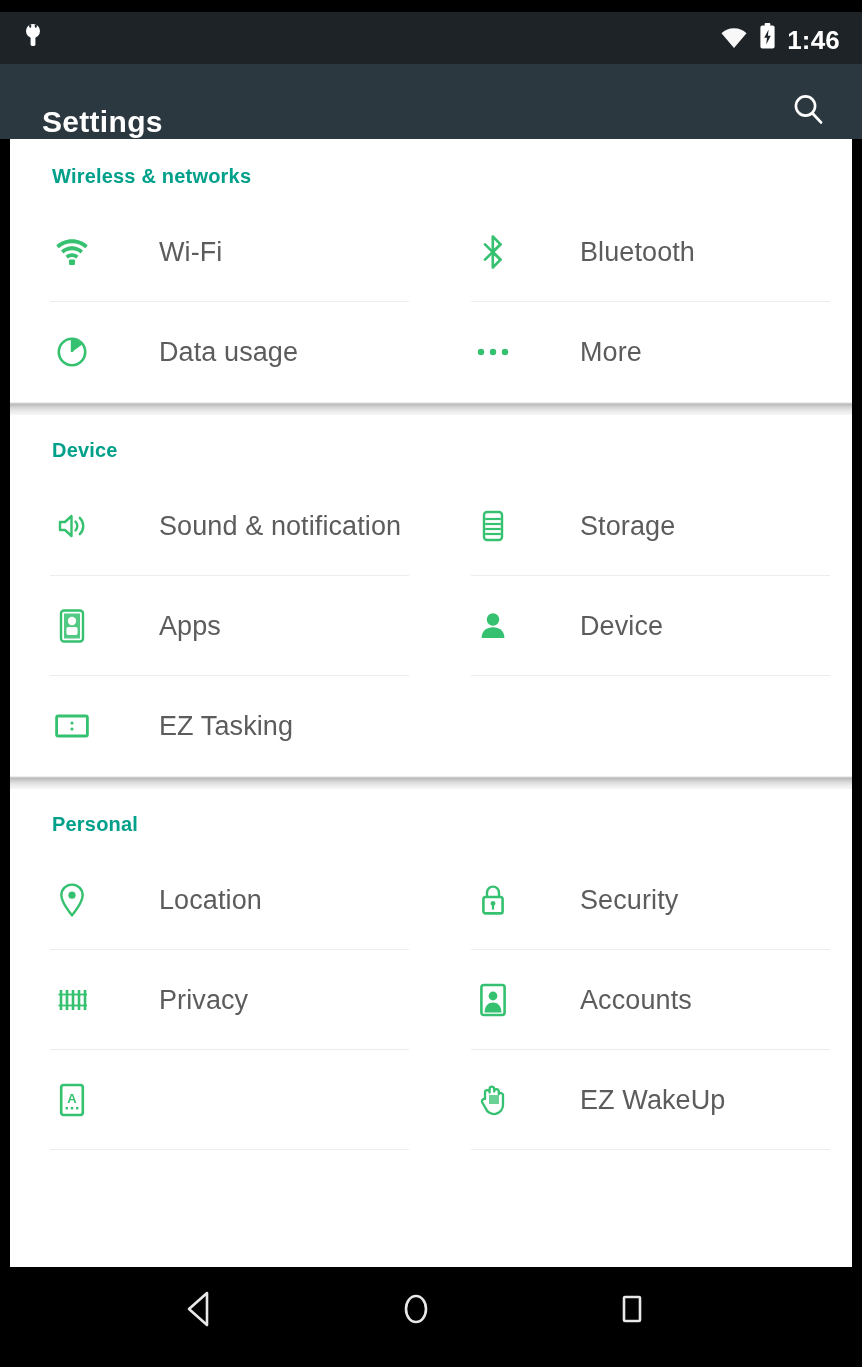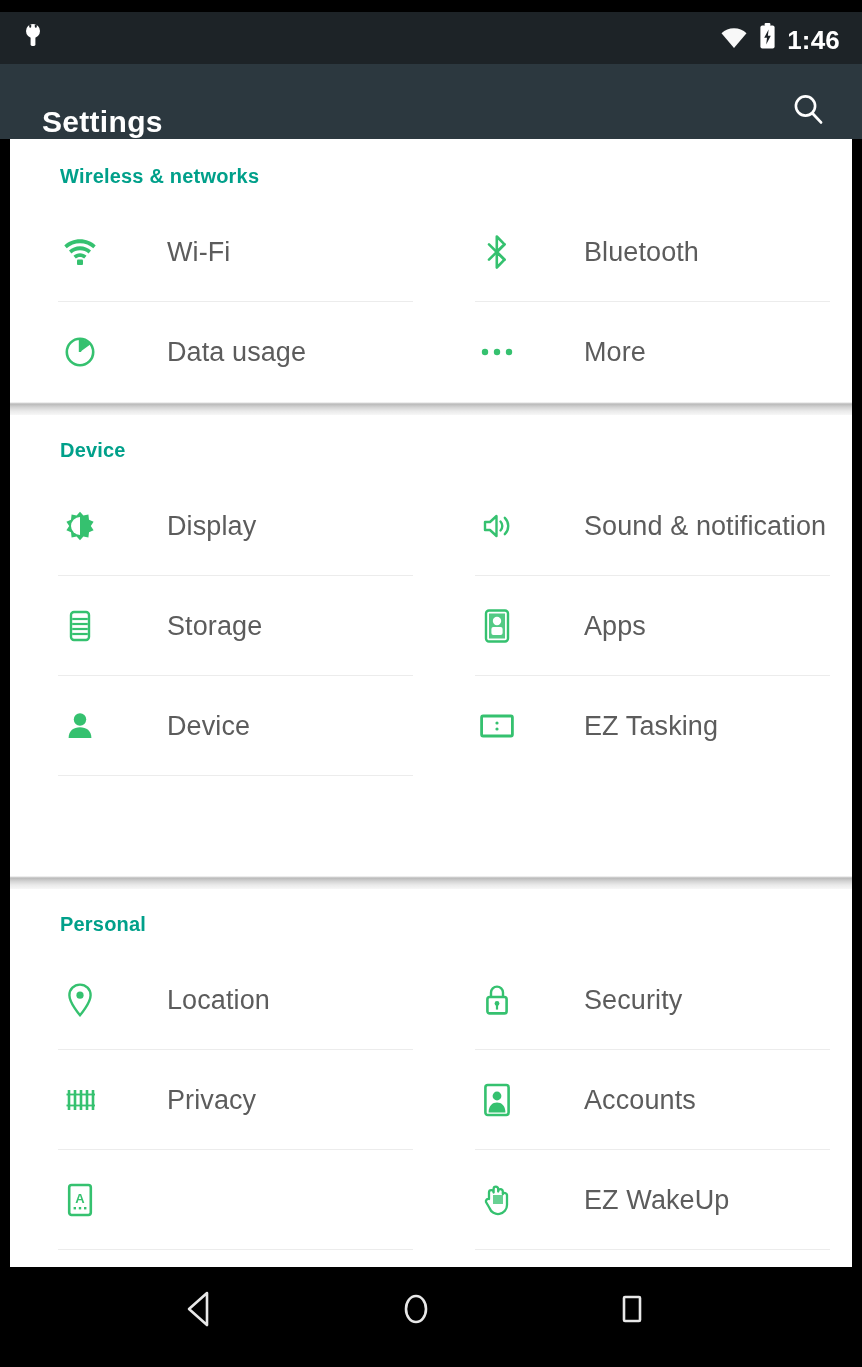--- a/index.html
+++ b/index.html
@@ -56,21 +56,21 @@
   
   .content {
     flex: 1 1 auto;
     background: #ffffff;
     border-left: 10px solid #000;
     border-right: 10px solid #000;
     overflow: hidden;
     position: relative;
   }
 
-  .section { background: #fff; padding-left: 8px; }
+  .section { background: #fff; }
   .section-divider {
     height: 13px;
     background: linear-gradient(to bottom,
       #ffffff 0px, #b9b9b9 2px, #d2d2d2 5px, #eaeaea 9px, #f7f7f7 13px);
   }
 
   .section-header {
     color: #00a08a;
     font-size: 20px;
     font-weight: bold;
@@ -230,29 +230,20 @@
 
       </div>
     </div>
 
     <div class="section-divider"></div>
 
     <div class="section">
       <div class="section-header">Device</div>
       <div class="grid">
 
-        <div class="cell">
-          <div class="cell-icon">
-            <svg width="32" height="32" viewBox="0 0 32 32">
-              <path d="M16 1.8 L19.4 5.6 L24.4 4.6 L25 9.7 L29.6 11.8 L26.8 16 L29.6 20.2 L25 22.3 L24.4 27.4 L19.4 26.4 L16 30.2 L12.6 26.4 L7.6 27.4 L7 22.3 L2.4 20.2 L5.2 16 L2.4 11.8 L7 9.7 L7.6 4.6 L12.6 5.6 Z" fill="#35c16f"></path>
-              <path d="M16 7 A9 9 0 0 0 16 25 Z" fill="#ffffff"></path>
-            </svg>
-          </div>
-          <div class="cell-label">Display</div>
-        </div>
 
         <div class="cell">
           <div class="cell-icon">
             <svg width="32" height="32" viewBox="0 0 32 32">
               <path d="M4 12 L9 12 L15.5 6 L15.5 26 L9 20 L4 20 Z" fill="none" stroke="#35c16f" stroke-width="2.4" stroke-linejoin="round"></path>
               <path d="M19.5 11.5 A6.5 6.5 0 0 1 19.5 20.5" fill="none" stroke="#35c16f" stroke-width="2.4" stroke-linecap="round"></path>
               <path d="M23.8 7.8 A11.5 11.5 0 0 1 23.8 24.2" fill="none" stroke="#35c16f" stroke-width="2.4" stroke-linecap="round"></path>
             </svg>
           </div>
           <div class="cell-label">Sound &amp; notification</div>

